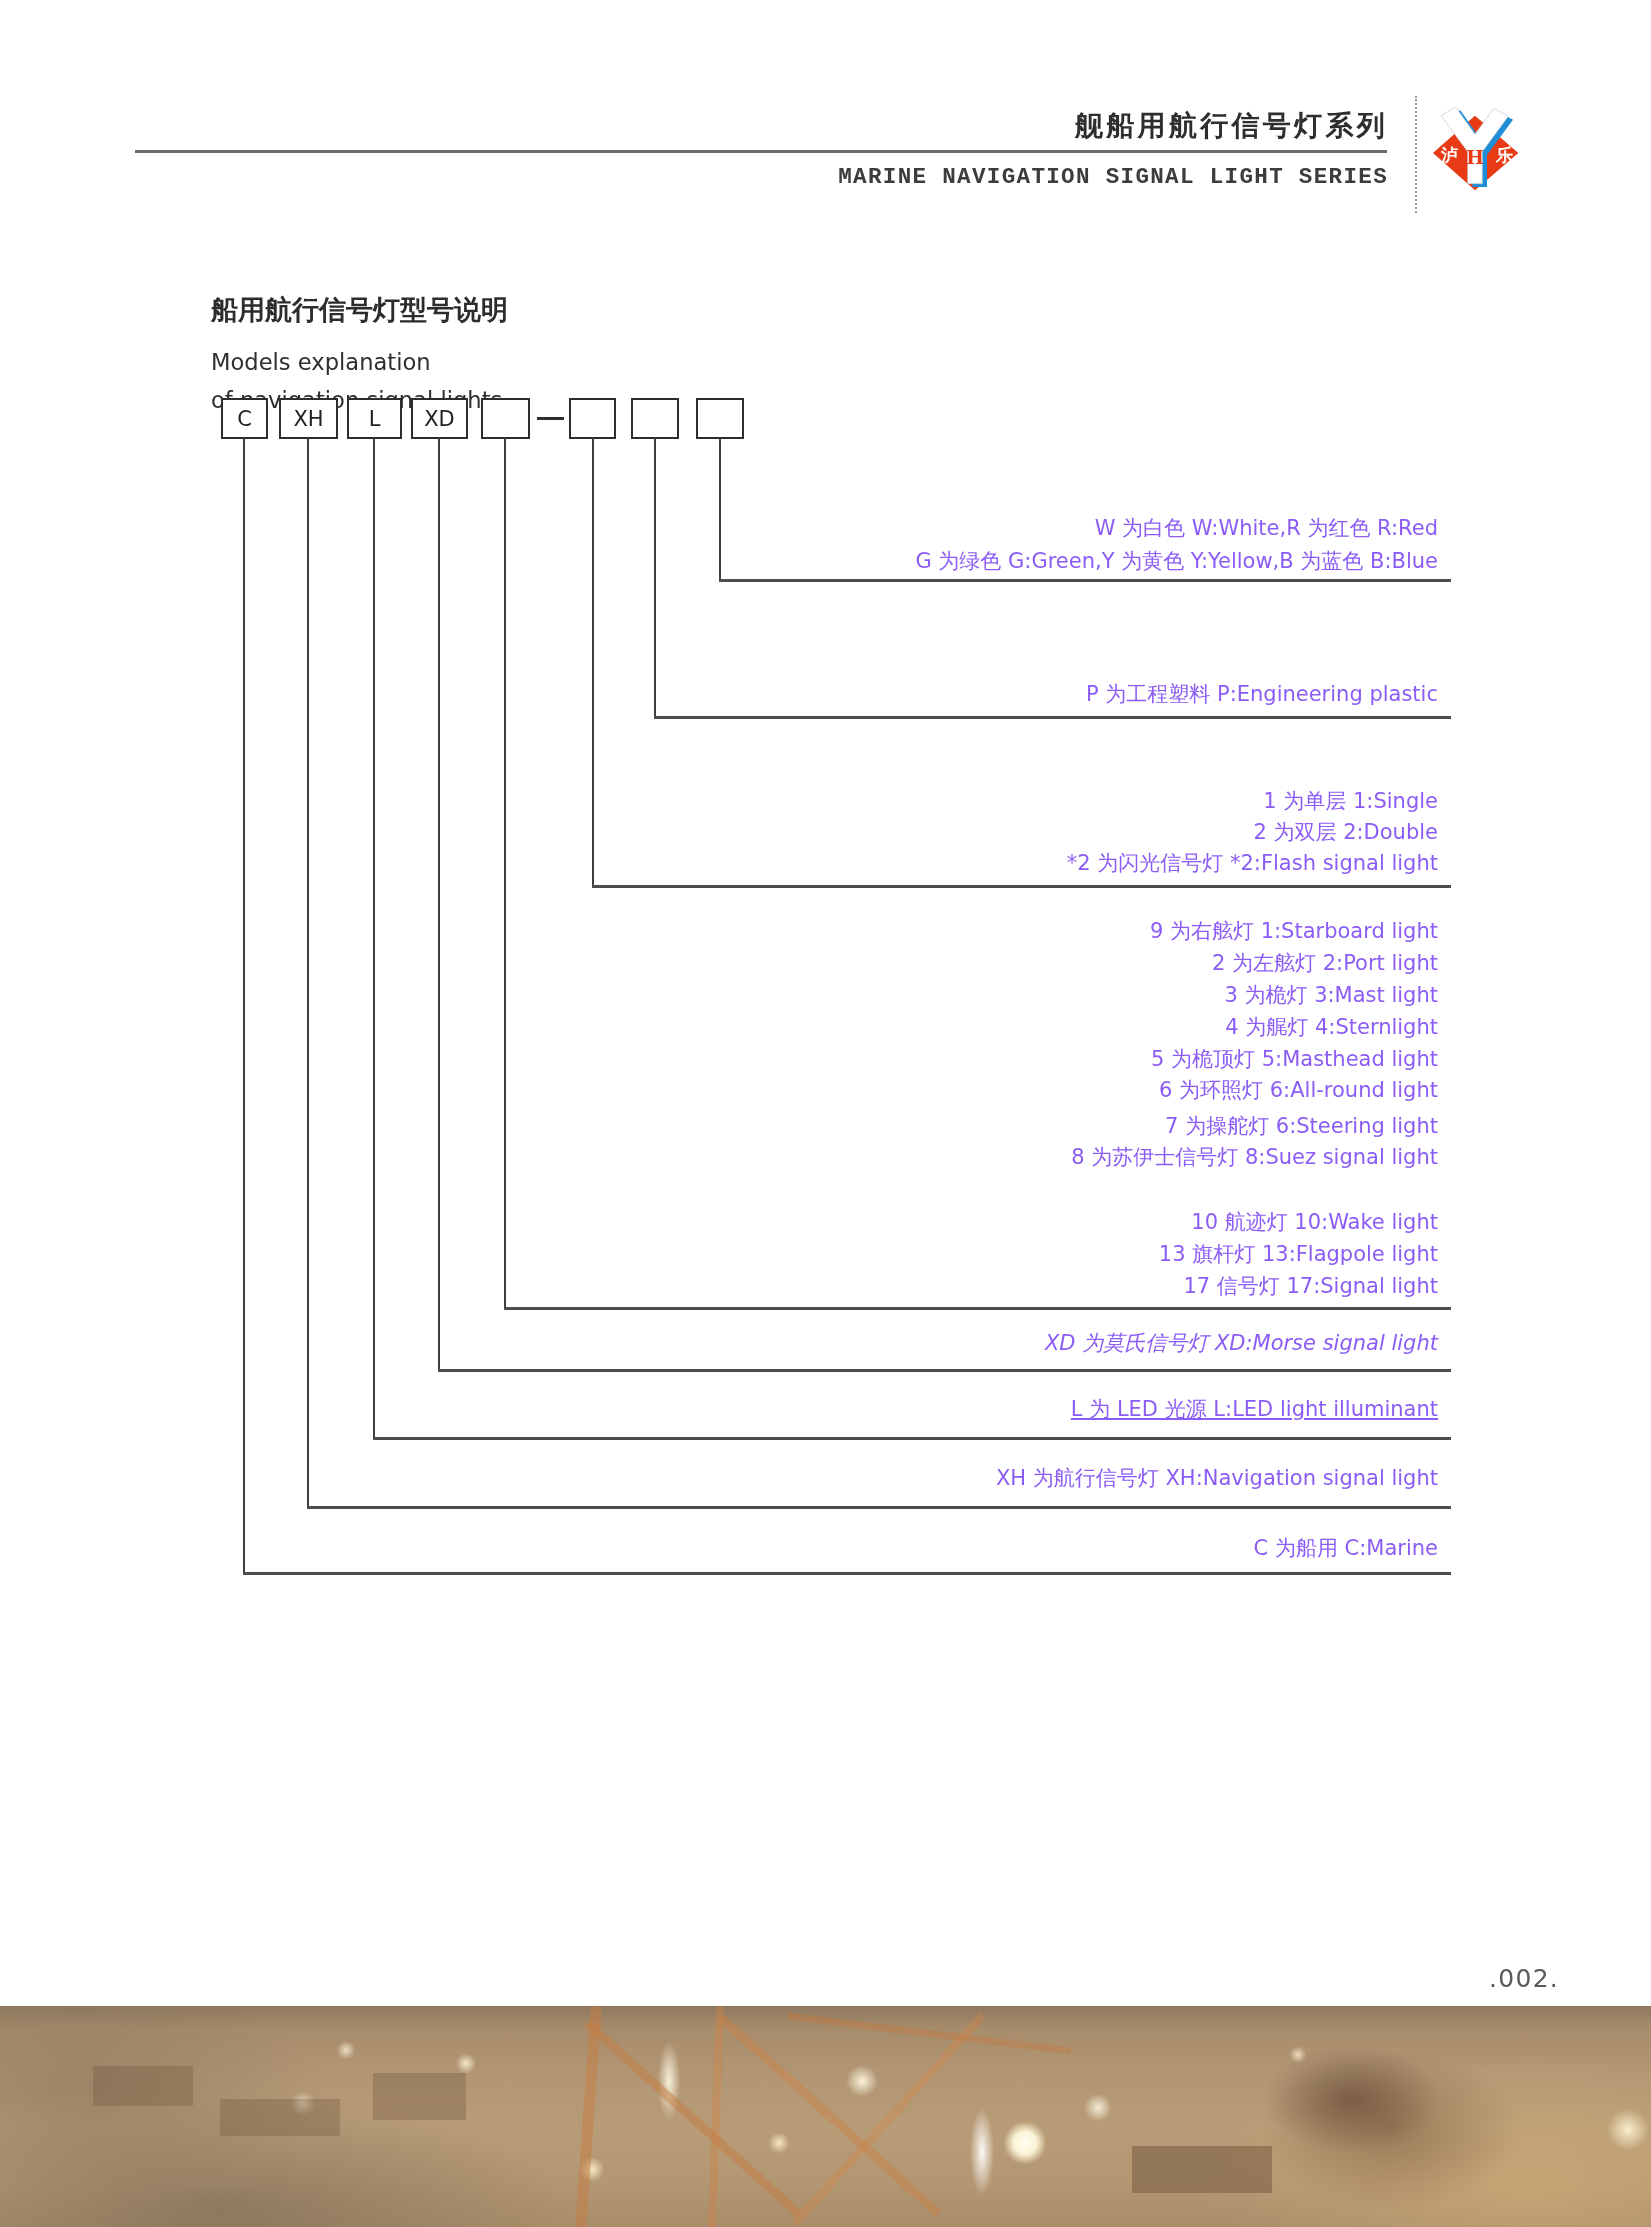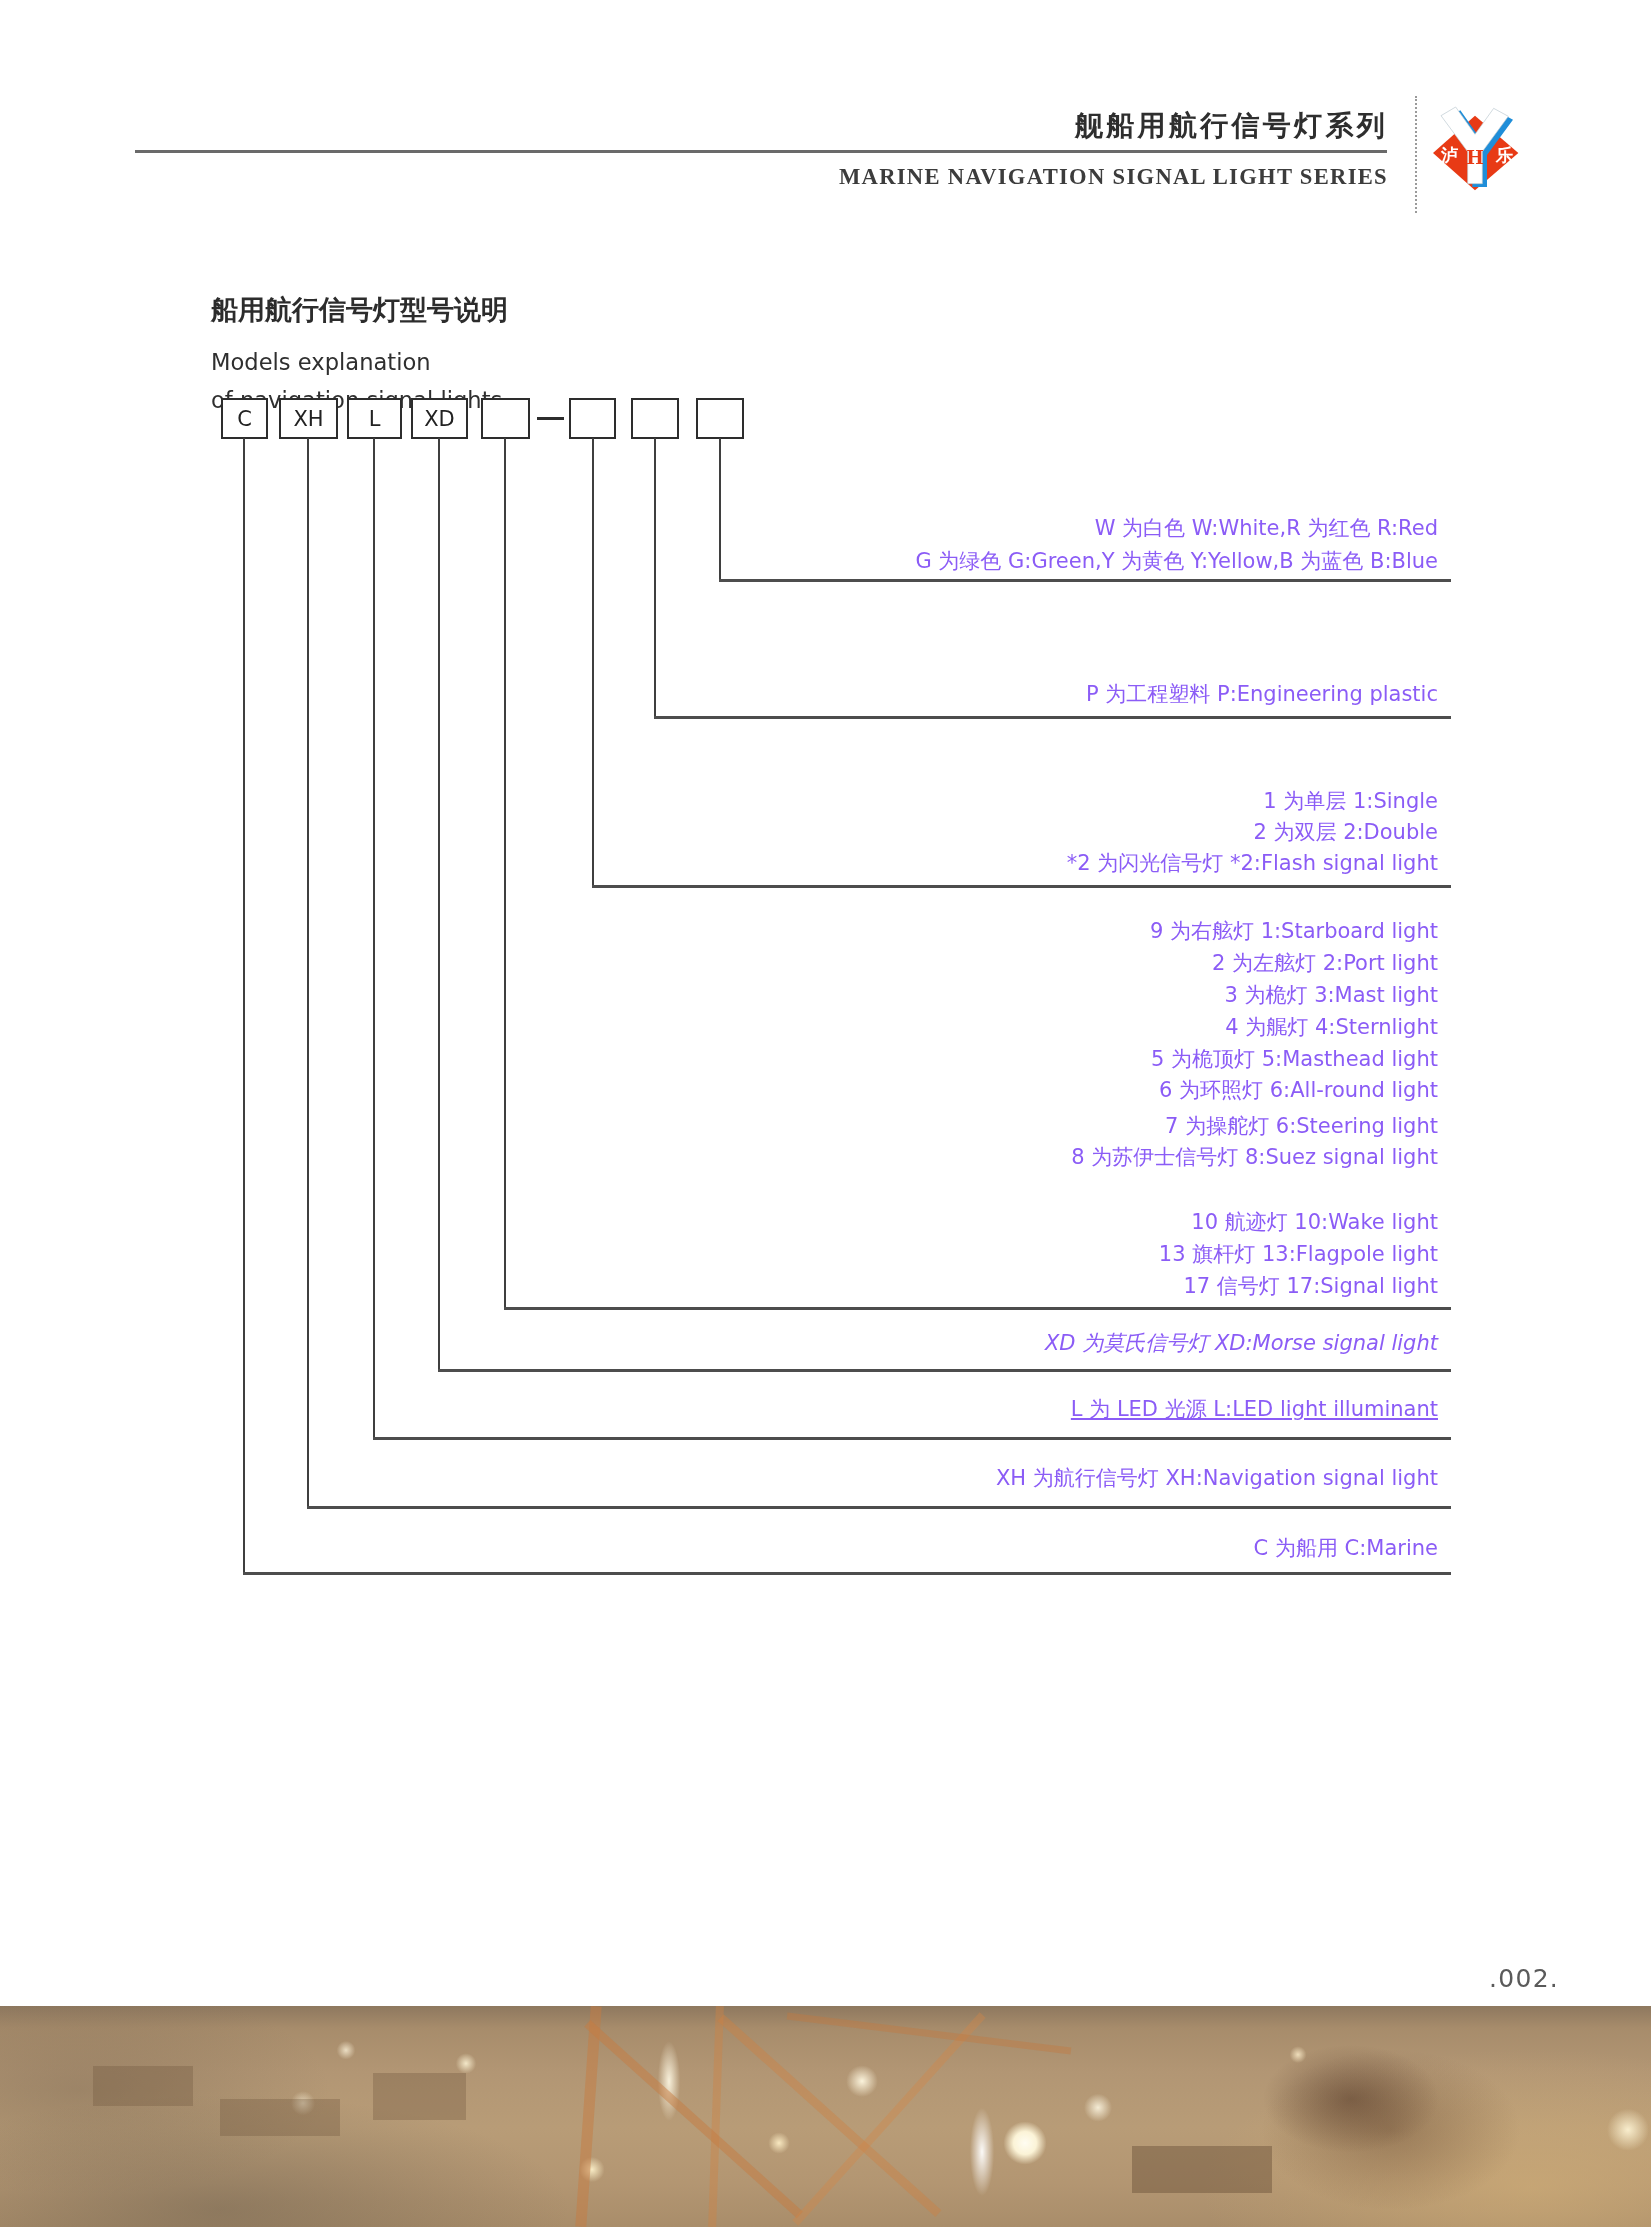--- a/index.html
+++ b/index.html
@@ -1,21 +1,21 @@
 <!DOCTYPE html>
 <html style="font-size:10.7px"><head>
 <meta charset="utf-8">
 <style>
   html,body{margin:0;padding:0;background:#ffffff;}
   .page{position:relative;width:1652px;height:2227px;background:#ffffff;overflow:hidden;
         font-family:"DejaVu Sans","Liberation Sans",sans-serif;color:#3a3a3a;}
   .abs{position:absolute;}
   .hdr-zh{font-size:28px;font-weight:700;letter-spacing:3.3px;color:#2e2e2e;white-space:nowrap;}
   .hdr-rule{height:2.7px;background:#6a6a6a;}
-  .hdr-en{font-family:Liberation Serif, serif;font-size:22.6px;font-weight:600;
+  .hdr-en{font-family:Liberation Mono, monospace;font-size:22.6px;font-weight:600;
           letter-spacing:1.3px;color:#3c3c3c;white-space:nowrap;padding-left:24px;}
   .dotted-sep{border-left:2px dotted #9a9a9a;width:0;}
   .sec-zh{font-size:27px;font-weight:700;color:#2c2c2c;white-space:nowrap;}
   .sec-en{font-size:22.6px;color:#2f2f2f;white-space:nowrap;}
   .code-box{box-sizing:border-box;border:2px solid #2d2d2d;background:#fff;display:flex;
             align-items:center;justify-content:center;font-size:21px;font-weight:500;color:#222;}
   .dash{background:#2d2d2d;}
   .vline{width:2px;background:#3f3f3f;}
   .hline{height:2.7px;background:#4d4d4d;}
   .expl{font-size:21px;line-height:28px;color:#8b5cf6;white-space:nowrap;right:214px;text-align:right;}

